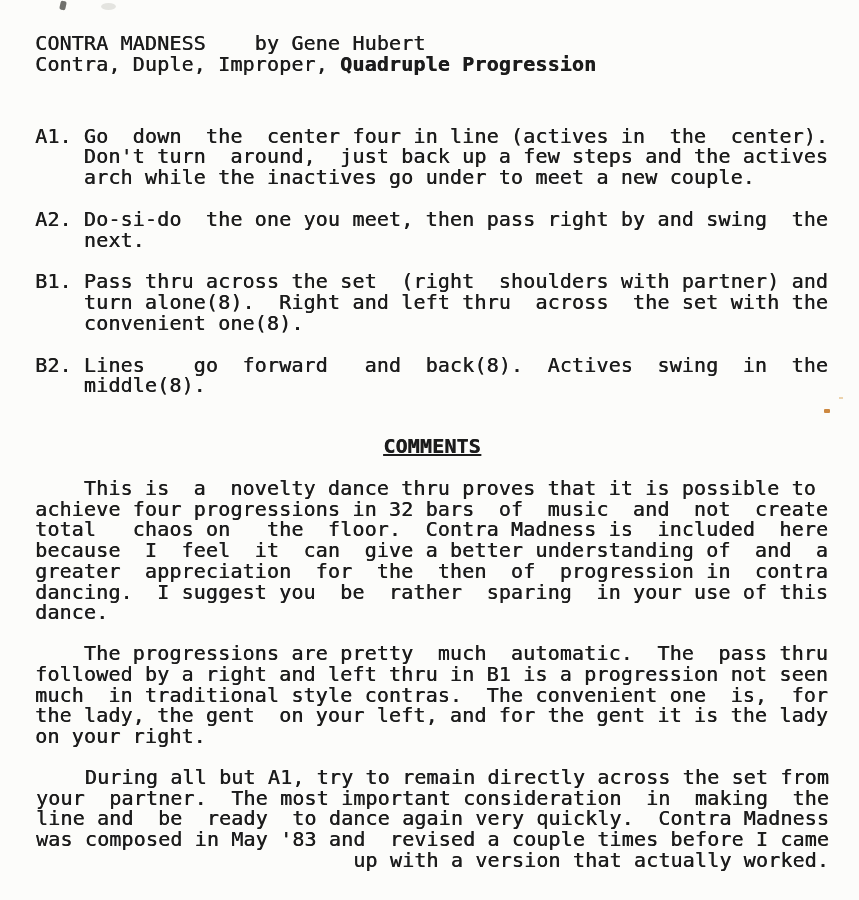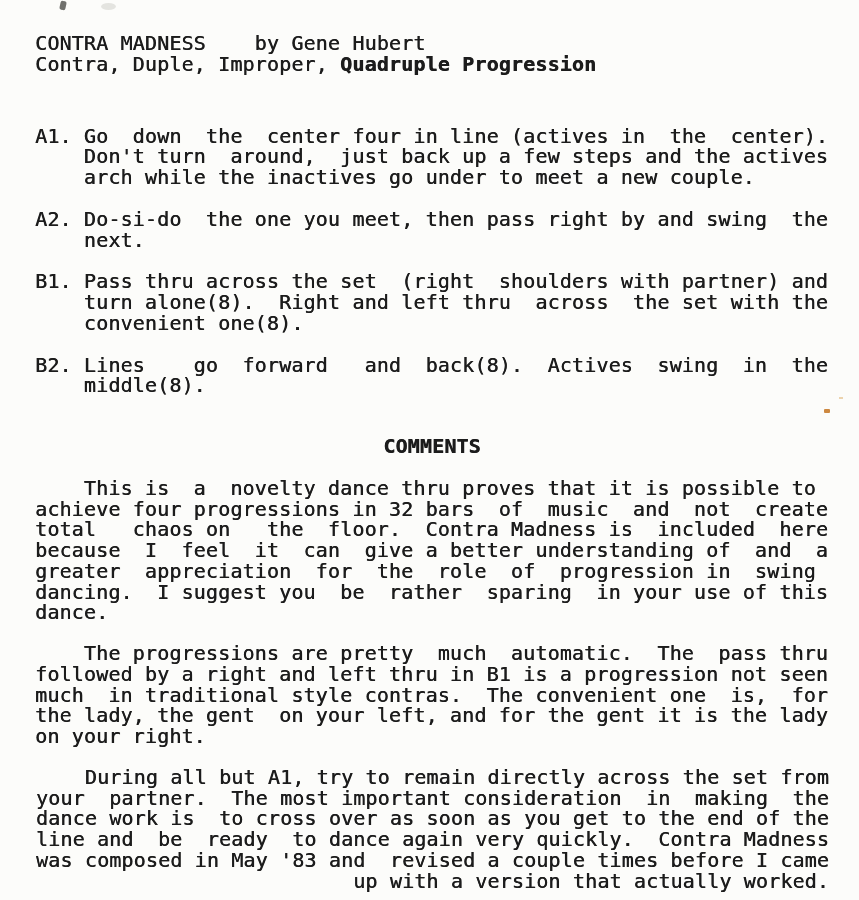--- a/index.html
+++ b/index.html
@@ -28,21 +28,21 @@
   .line {
     white-space: pre;
     text-shadow: 0.45px 0 0 currentColor;
   }
   .b { font-weight: bold; }
   .i { }
   .center { text-align: center; }
   .header-block { margin-bottom: 51px; }
   .fig-block { margin-bottom: 21px; }
   .fig-block-last { margin-bottom: 40px; }
-  .heading-block { margin-bottom: 21px; }
+  .heading-block { margin-bottom: 21px; text-decoration: underline; }
   .para-block { margin-bottom: 20px; }
   .para-block:last-child { margin-bottom: 4px; text-align: right; }
   .speck-dark {
     position: absolute;
     left: 60px;
     top: 1px;
     width: 6px;
     height: 9px;
     background: #4e4e4a;
     border-radius: 2px;
@@ -109,36 +109,35 @@
 
     <div class="heading-block">
       <div class="line center b">COMMENTS</div>
     </div>
 
     <div class="para-block">
       <div class="line">    This is  a  novelty dance thru proves that it is possible to</div>
       <div class="line">achieve four progressions in 32 bars  of  music  and  not  create</div>
       <div class="line"><span>total   chaos on   the  floor.  </span><span class="i">Contra Madness</span><span> is  included  here</span></div>
       <div class="line">because  I  feel  it  can  give a better understanding of  and  a</div>
-      <div class="line">greater  appreciation  for  the  role  of  progression in  swing</div>
+      <div class="line">greater  appreciation  for  the  then  of  progression in  contra</div>
       <div class="line">dancing.  I suggest you  be  rather  sparing  in your use of this</div>
       <div class="line">dance.</div>
     </div>
 
     <div class="para-block">
       <div class="line">    The progressions are pretty  much  automatic.  The  pass thru</div>
       <div class="line">followed by a right and left thru in B1 is a progression not seen</div>
       <div class="line">much  in traditional style contras.  The convenient one  is,  for</div>
       <div class="line">the lady, the gent  on your left, and for the gent it is the lady</div>
       <div class="line">on your right.</div>
     </div>
 
     <div class="para-block">
       <div class="line">    During all but A1, try to remain directly across the set from</div>
       <div class="line">your  partner.  The most important consideration  in  making  the</div>
-      <div class="line">dance work is  to cross over as soon as you get to the end of the</div>
       <div class="line"><span>line and  be  ready  to dance again very quickly.  </span><span class="i">Contra Madness</span></div>
       <div class="line">was composed in May '83 and  revised a couple times before I came</div>
       <div class="line">up with a version that actually worked.</div>
     </div>
 
   </div>
 </div>
 
 </body></html>

